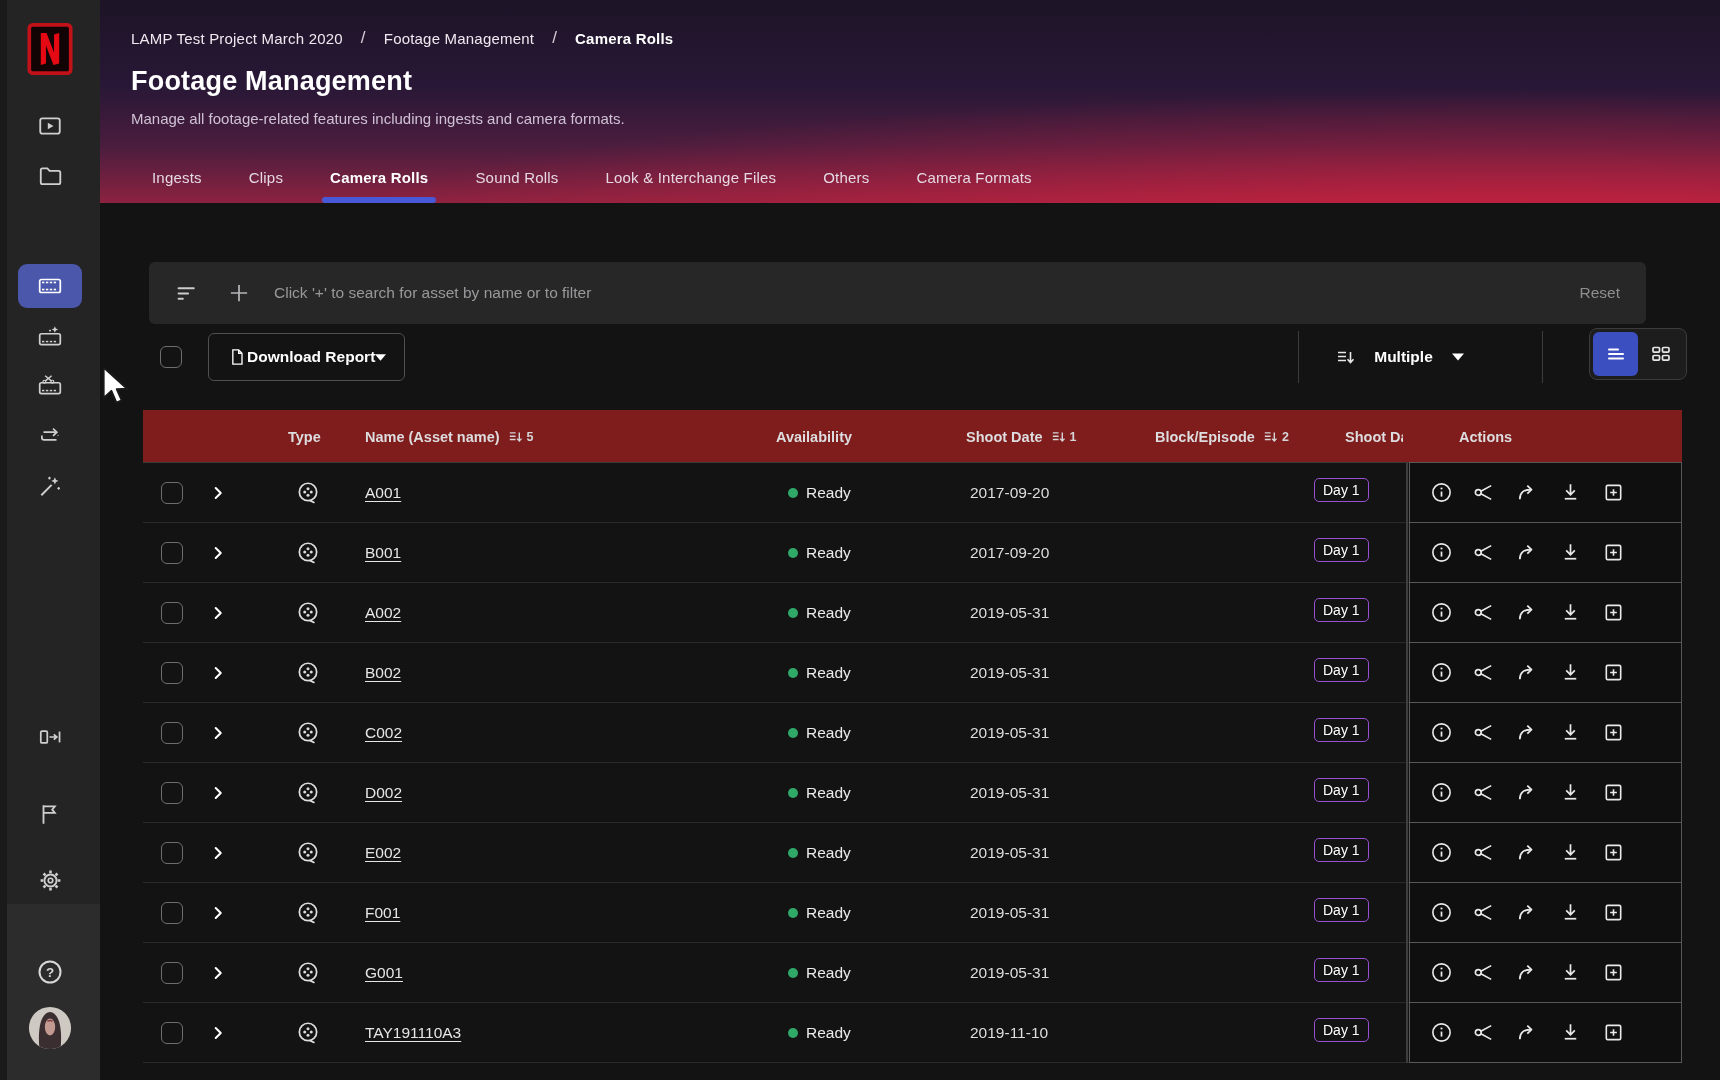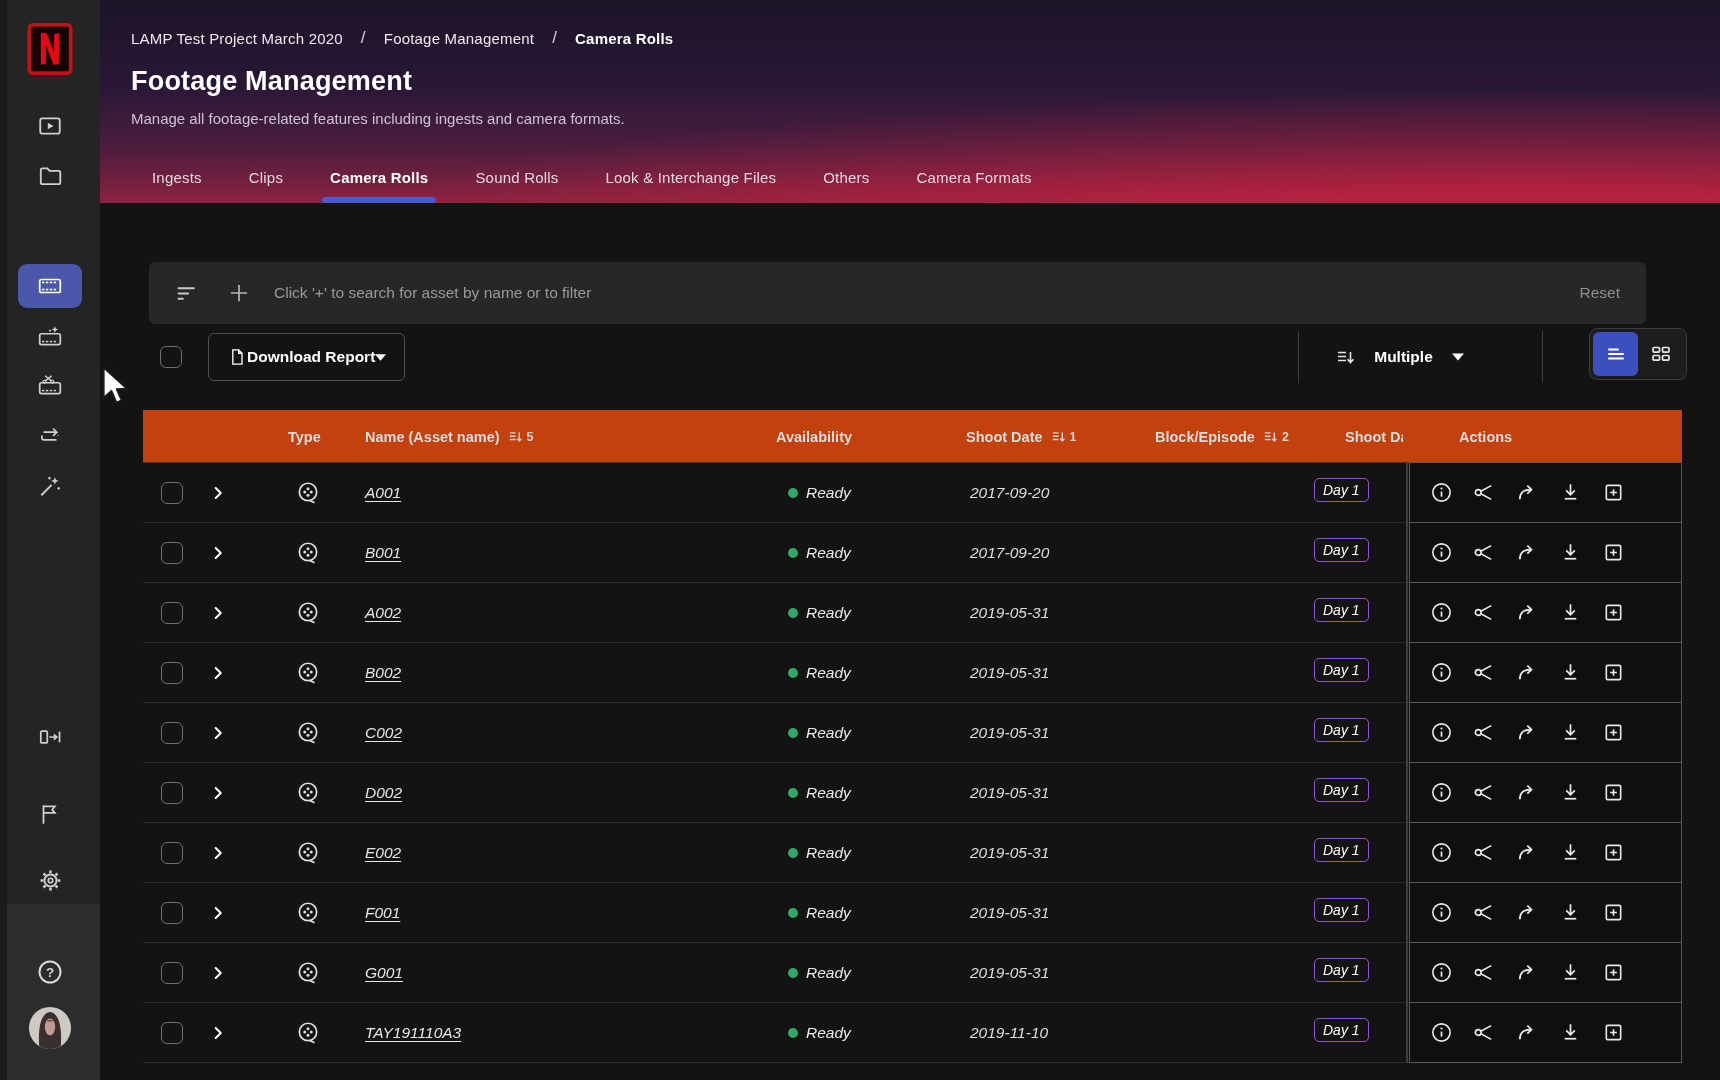--- a/index.html
+++ b/index.html
@@ -59,25 +59,25 @@
     justify-content:center; gap:19px; background:none; border:none; cursor:pointer;
     font-family:inherit; font-size:15.5px; font-weight:700; color:#fff; }
   .view-toggle { position:absolute; left:1589px; top:328px; width:98px; height:52px; background:#1d1d1d;
     border:1px solid #3c3b3d; border-radius:8px; display:flex; align-items:center; padding:3px; }
   .vt-btn { width:45px; height:44px; display:flex; align-items:center; justify-content:center;
     border:none; background:transparent; border-radius:6px; cursor:pointer; }
   .vt-btn.active { background:#3c4fc0; }
 
   
   .table { position:absolute; left:143px; top:410px; width:1539px; }
-  .thead { position:relative; height:53px; background:#c2410c; border-bottom:1px solid #3a3a3a; }
+  .thead { position:relative; height:53px; background:#7f1d1d; border-bottom:1px solid #3a3a3a; }
   .th { position:absolute; top:0; height:53px; display:flex; align-items:center; gap:8px;
     font-size:14.5px; font-weight:700; color:#dddcde; white-space:nowrap; }
   .sortnum { display:inline-flex; align-items:center; gap:3px; font-size:12.5px; font-weight:700; color:#d5d4d6; }
-  .tbody { position:relative; background:#84cc16;font-style:italic; }
+  .tbody { position:relative; background:#84cc16; }
   .trow { position:relative; height:60px; border-bottom:1px solid #2a2a2a; background:#131313; }
   .trow > * { position:absolute; top:50%; transform:translateY(-50%); }
   .row-cb { left:18px; }
   .chev { left:64px; width:22px; height:22px; cursor:pointer; background:none; border:none; padding:0; }
   .type-ic { left:152px; width:26px; height:26px; }
   .name { left:222px; font-size:15.5px; color:#e6e5e7; text-decoration:underline; text-underline-offset:3px; cursor:pointer; }
   .dot { left:645px; width:10px; height:10px; border-radius:50%; }
   .avail { left:663px; font-size:15.5px; color:#eceaec; }
   .sdate { left:827px; font-size:15.5px; color:#dedddf; }
   .dayclip { left:1171px; width:59px; height:30px; overflow:hidden; }

